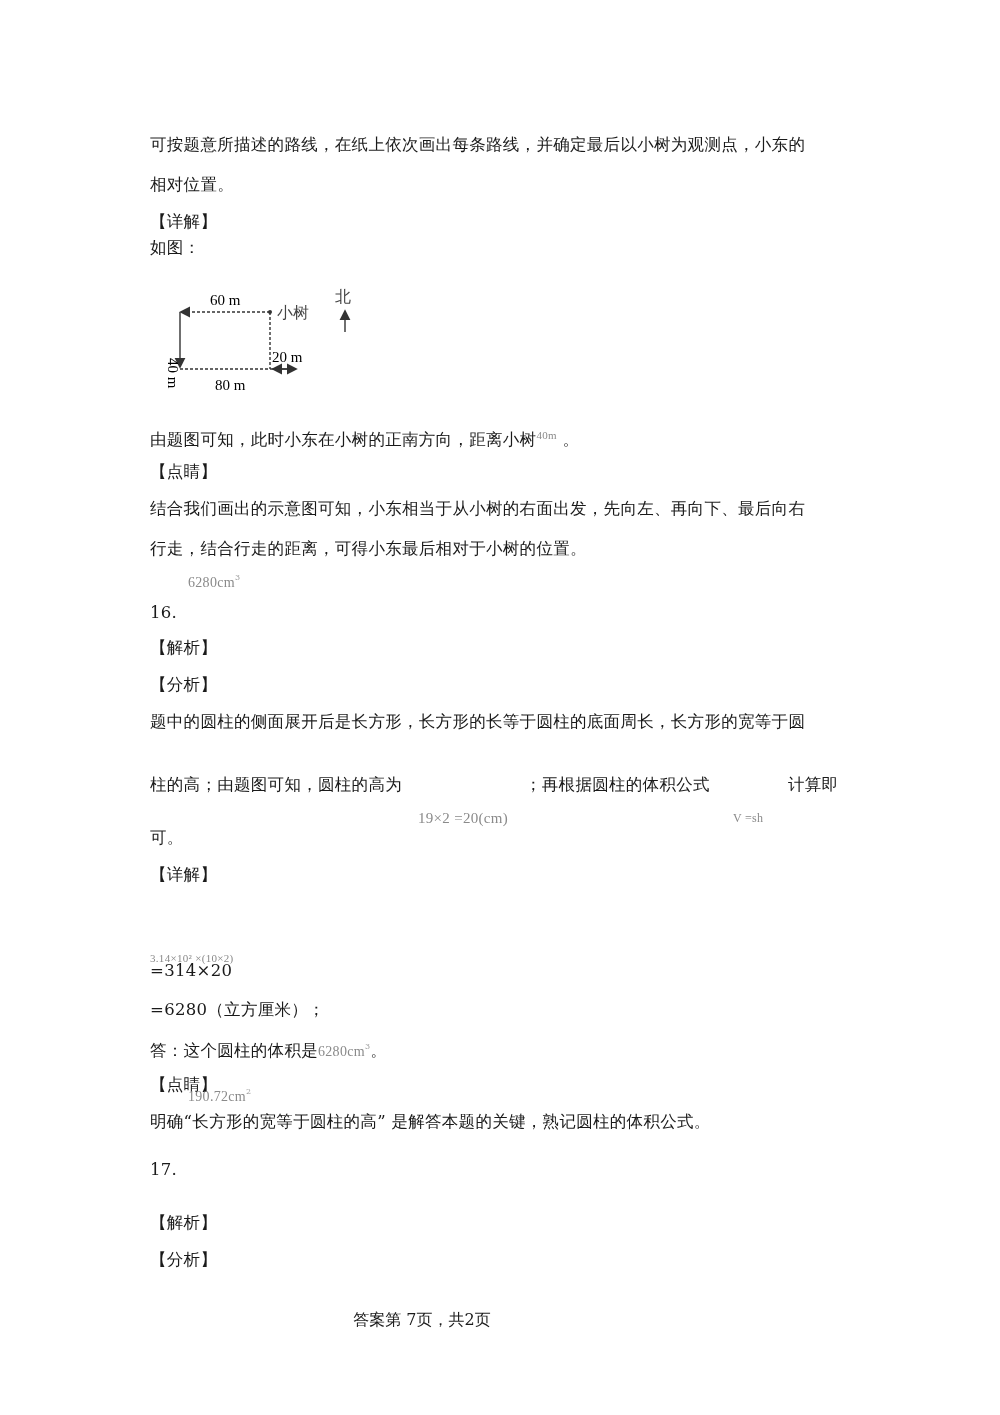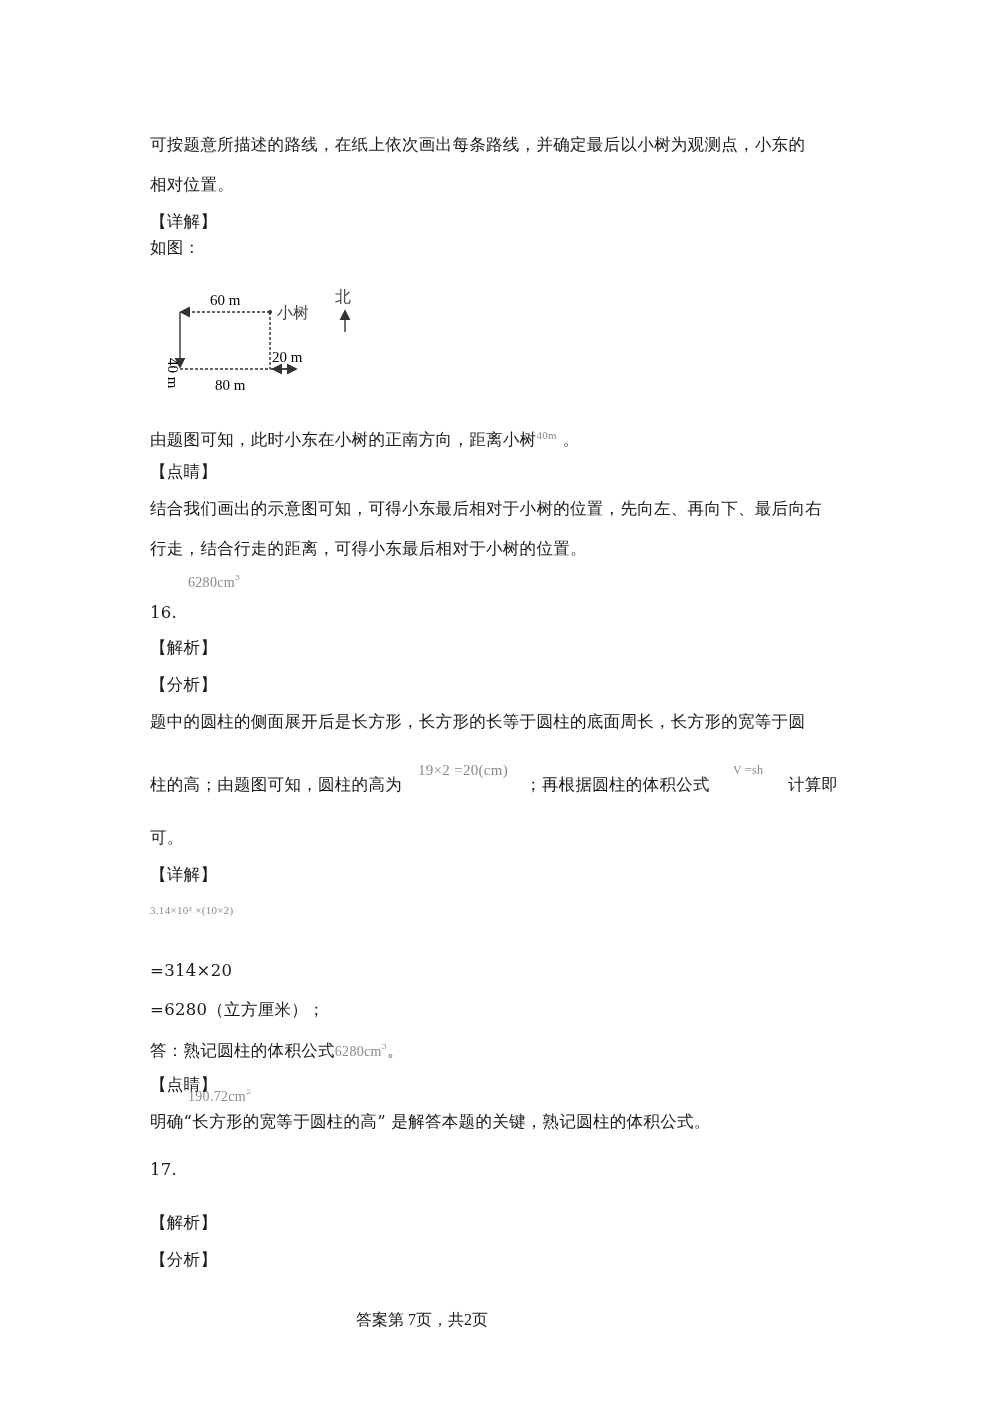--- a/index.html
+++ b/index.html
@@ -1,21 +1,21 @@
 <!DOCTYPE html>
 <html><head>
 <meta charset="utf-8">
 <style>
   html, body { margin:0; padding:0; background:#ffffff; }
   body { width:1000px; height:1415px; position:relative; overflow:hidden;
          font-family:"DejaVu Serif","Liberation Serif",serif; color:#1a1a1a; }
   .line { position:absolute; left:150px; font-size:16.5px; line-height:20px; white-space:nowrap; letter-spacing:0.3px; }
-  .gray { color:#8a8a8a; font-family:"Liberation Serif",serif; font-size:14px; }
+  .gray { color:#8a8a8a; font-family:"Liberation Serif",serif; font-size:14px;margin-top:48px; }
   .sup { font-size:8px; vertical-align:super; color:#9a9a9a; }
-  .footer { position:absolute; top:1310px; left:0; width:844px; text-align:center; font-size:16px;font-family:Liberation Serif, serif; }
+  .footer { position:absolute; top:1310px; left:0; width:844px; text-align:center; font-size:16px; }
   .diagram { position:absolute; left:150px; top:280px; width:220px; height:120px; }
 </style>
 </head>
 <body>
 
 <div class="line" style="top:135px">可按题意所描述的路线，在纸上依次画出每条路线，并确定最后以小树为观测点，小东的</div>
 <div class="line" style="top:175px">相对位置。</div>
 <div class="line" style="top:212px">【详解】</div>
 <div class="line" style="top:238px">如图：</div>
 
@@ -38,21 +38,21 @@
   <text x="185" y="22" font-size="16" font-family="DejaVu Serif, serif" fill="#444">北</text>
   <text x="122" y="82" font-size="15" font-family="Liberation Serif, serif">20 m</text>
   <text x="65" y="110" font-size="15" font-family="Liberation Serif, serif">80 m</text>
   <text x="0" y="0" font-size="15" font-family="Liberation Serif, serif" transform="translate(18,78) rotate(90)">40 m</text>
 </svg>
 
 <div class="line" style="top:425px">
   <span>由题图可知，此时小东在小树的正南方向，距离小树</span><span class="gray" style="font-size:11px;vertical-align:6px">40m</span><span> 。</span>
 </div>
 <div class="line" style="top:462px">【点睛】</div>
-<div class="line" style="top:499px">结合我们画出的示意图可知，可得小东最后相对于小树的位置，先向左、再向下、最后向右</div>
+<div class="line" style="top:499px">结合我们画出的示意图可知，小东相当于从小树的右面出发，先向左、再向下、最后向右</div>
 <div class="line" style="top:539px">行走，结合行走的距离，可得小东最后相对于小树的位置。</div>
 
 <div class="line" style="top:603px">16.</div>
 <div class="line" style="top:568px; left:188px">
   <span class="gray">6280cm</span><span class="sup">3</span>
 </div>
 
 <div class="line" style="top:638px">【解析】</div>
 <div class="line" style="top:675px">【分析】</div>
 <div class="line" style="top:712px">题中的圆柱的侧面展开后是长方形，长方形的长等于圆柱的底面周长，长方形的宽等于圆</div>
@@ -62,21 +62,21 @@
 <div class="line" style="top:775px; left:525px">；再根据圆柱的体积公式</div>
 <div class="line gray" style="top:760px; left:733px; font-size:12px">V  =sh</div>
 <div class="line" style="top:775px; left:788px">计算即</div>
 <div class="line" style="top:828px">可。</div>
 
 <div class="line" style="top:865px">【详解】</div>
 <div class="line gray" style="top:900px; font-size:11px">3.14×10² ×(10×2)</div>
 <div class="line" style="top:961px">=314×20</div>
 <div class="line" style="top:1000px">=6280（立方厘米）；</div>
 <div class="line" style="top:1037px">
-  <span>答：熟记圆柱的体积公式</span><span class="gray">6280cm</span><span class="sup">3</span><span>。</span>
+  <span>答：这个圆柱的体积是</span><span class="gray">6280cm</span><span class="sup">3</span><span>。</span>
 </div>
 <div class="line" style="top:1075px">【点睛】</div>
 <div class="line" style="top:1112px">明确“长方形的宽等于圆柱的高” 是解答本题的关键，熟记圆柱的体积公式。</div>
 
 <div class="line" style="top:1160px">17.</div>
 <div class="line" style="top:1082px; left:188px">
   <span class="gray">190.72cm</span><span class="sup">2</span>
 </div>
 
 <div class="line" style="top:1213px">【解析】</div>

